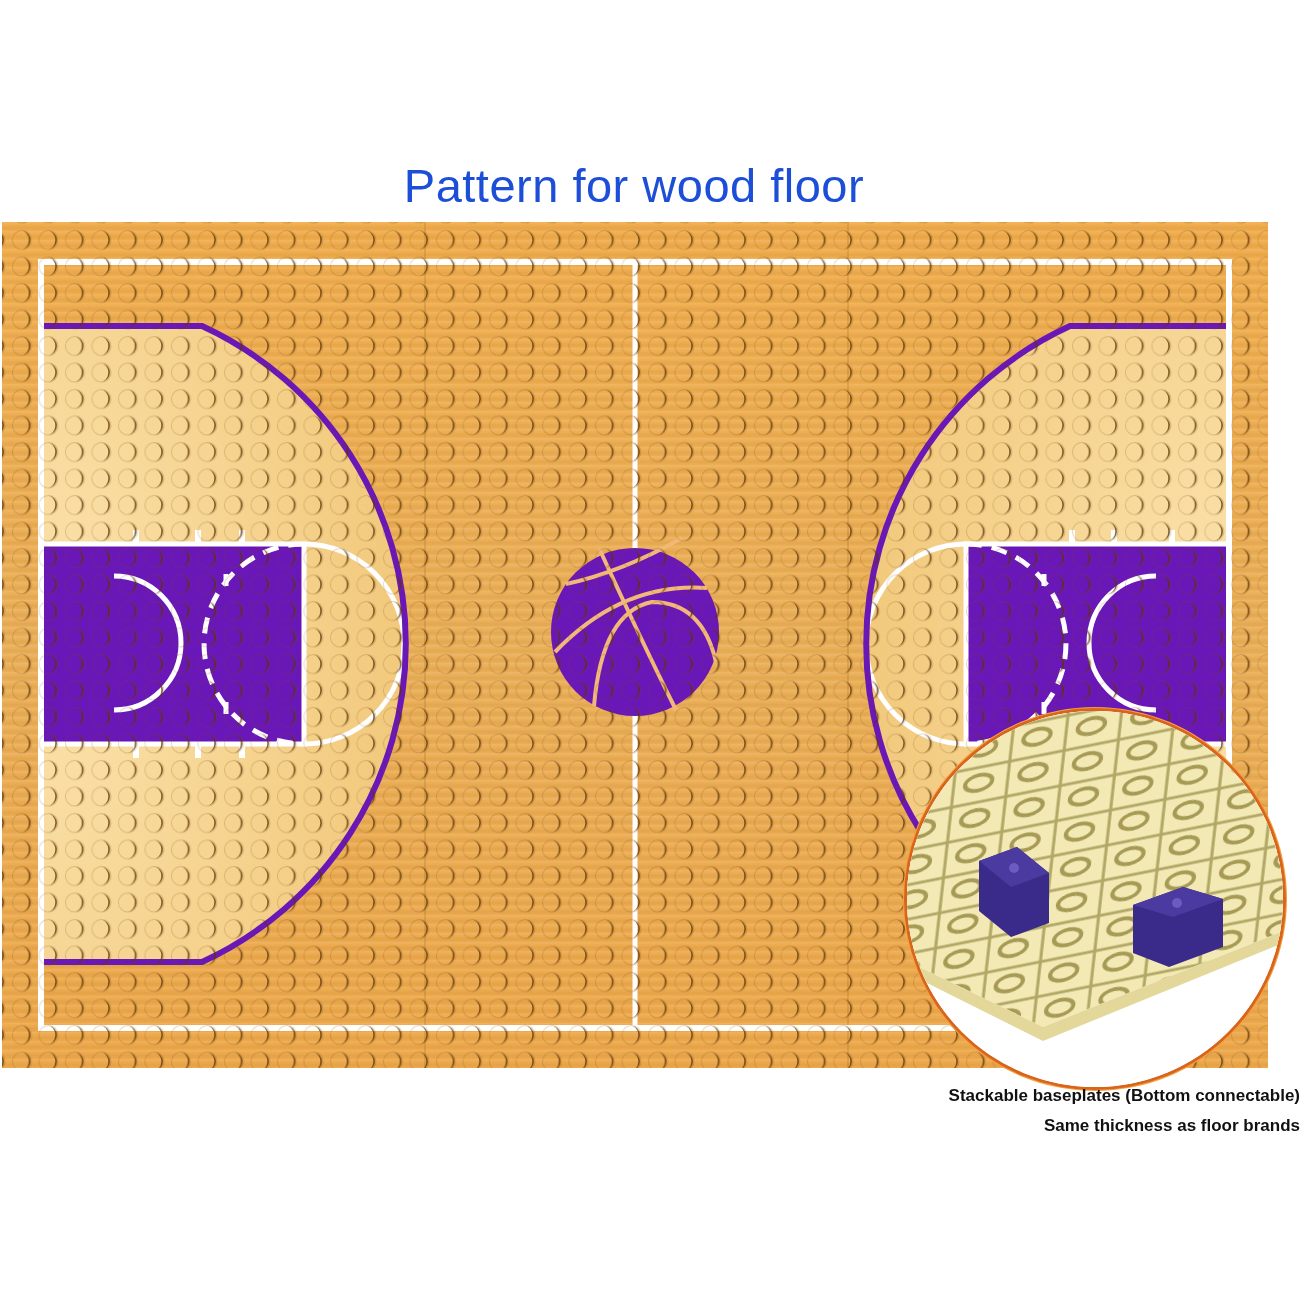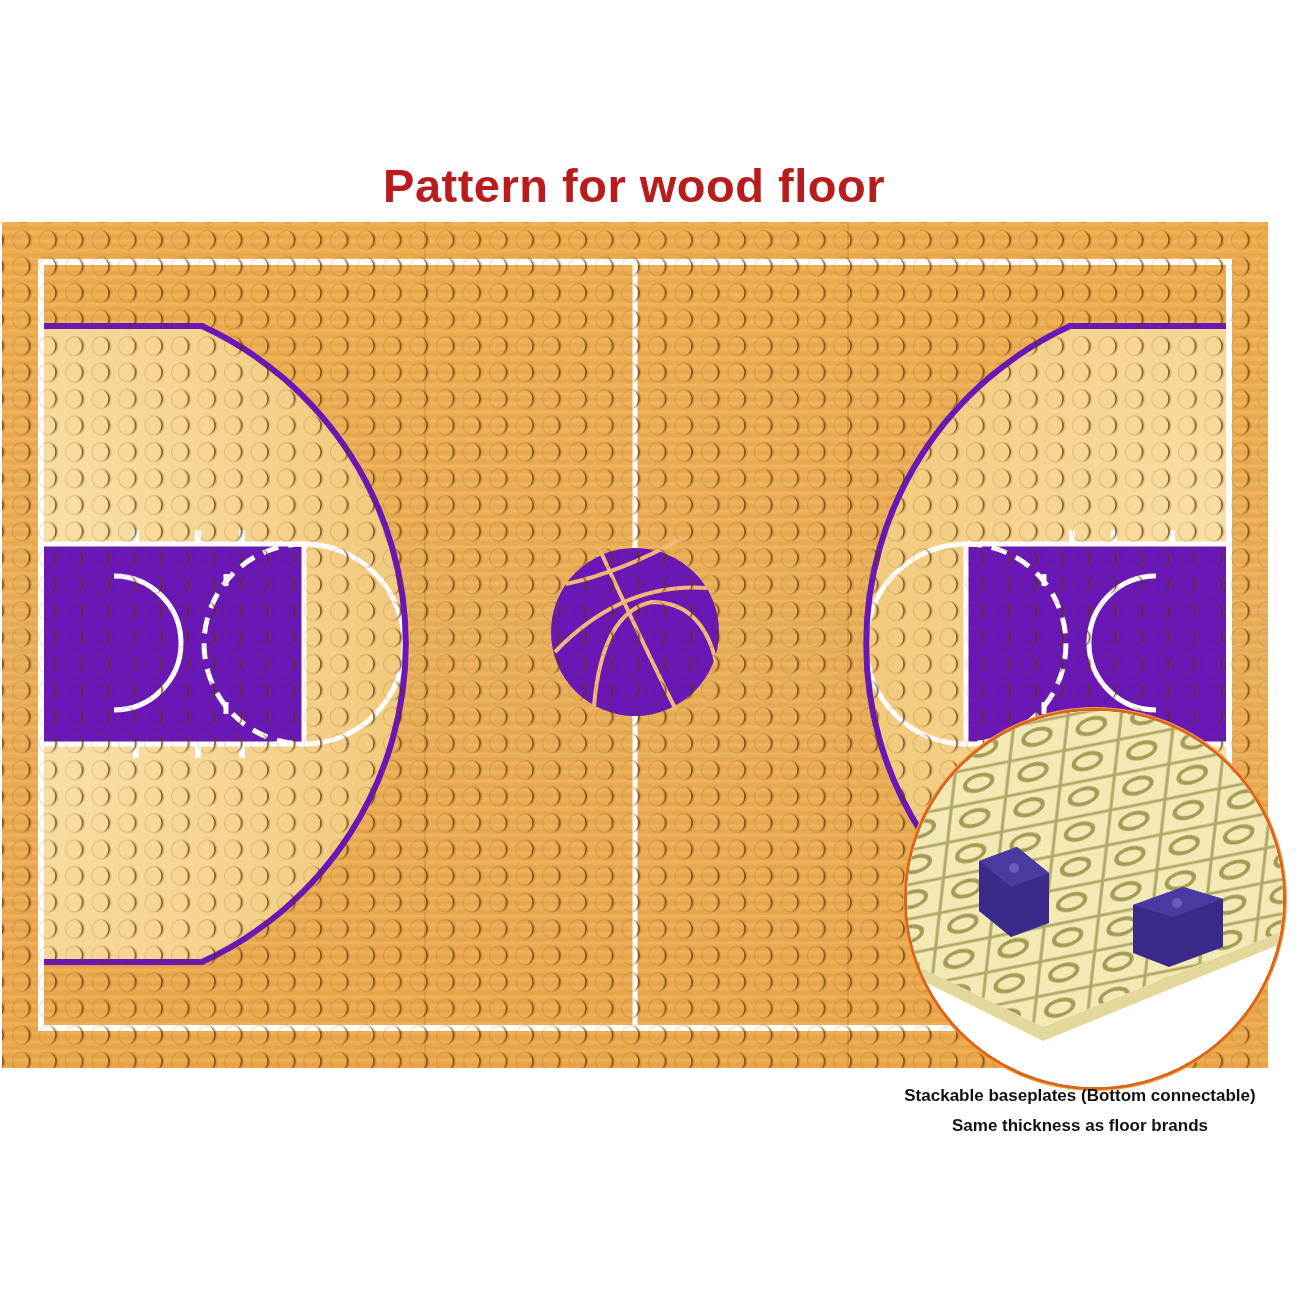--- a/index.html
+++ b/index.html
@@ -1,31 +1,31 @@
 <!DOCTYPE html>
 <html><head>
 <meta charset="utf-8">
 <style>
   html, body { margin: 0; padding: 0; background: #ffffff; }
   body { width: 1301px; height: 1301px; position: relative; overflow: hidden; font-family: "Liberation Sans", sans-serif; }
   .title {
     position: absolute; left: 0; top: 158px; width: 1268px; text-align: center;
-    font-family: "Liberation Sans", sans-serif; font-weight: 700; font-size: 47px;
-    color: #b91c1c; letter-spacing: 0.5px;
+    font-family: "Liberation Sans", sans-serif; font-weight: 400; font-size: 47px;
+    color: #1d4ed8; letter-spacing: 0.5px;
   }
   .plate {
     position: absolute; left: 2px; top: 222px; width: 1266px; height: 846px;
     background:
       repeating-linear-gradient(180deg, rgba(255,255,255,0.10) 0px, rgba(255,255,255,0) 3px, rgba(160,90,10,0.10) 6px, rgba(255,255,255,0.0) 9px),
       linear-gradient(180deg, #f0ad4e 0%, #eab05a 50%, #eda94c 100%);
     overflow: hidden;
   }
   .plate svg.court { position: absolute; left: 0; top: 0; }
   .caption {
-    position: absolute; left: 860px; width: 440px; text-align: center;
+    position: absolute; left: 860px; width: 440px; text-align: right;
     font-family: "Liberation Sans", sans-serif; font-weight: 700; font-size: 17px; color: #111;
   }
   .caption.l1 { top: 1086px; }
   .caption.l2 { top: 1116px; }
   .inset {
     position: absolute; left: 904px; top: 708px; width: 376px; height: 376px;
     border-radius: 50%; overflow: hidden;
     border: 3px solid #d9641c;
     box-shadow: 0 0 0 1px #f4a040;
     background: #ffffff;

